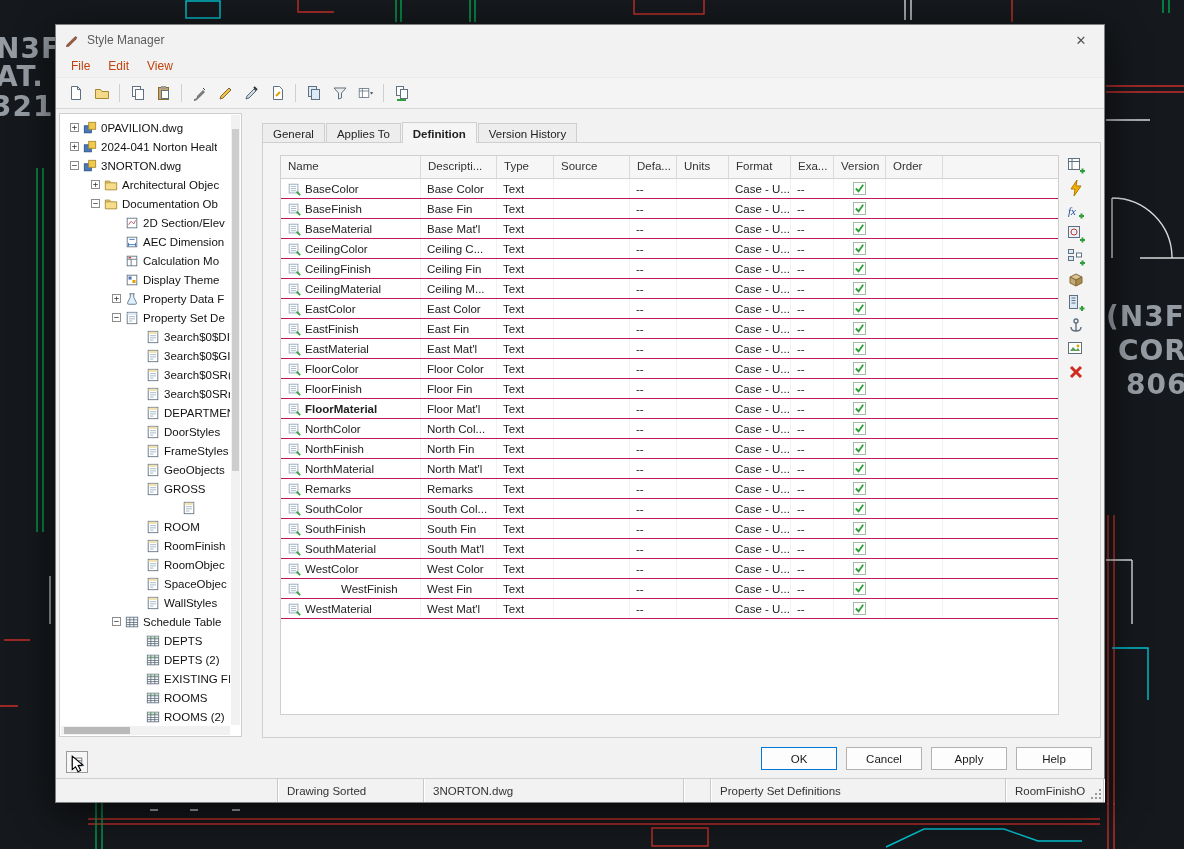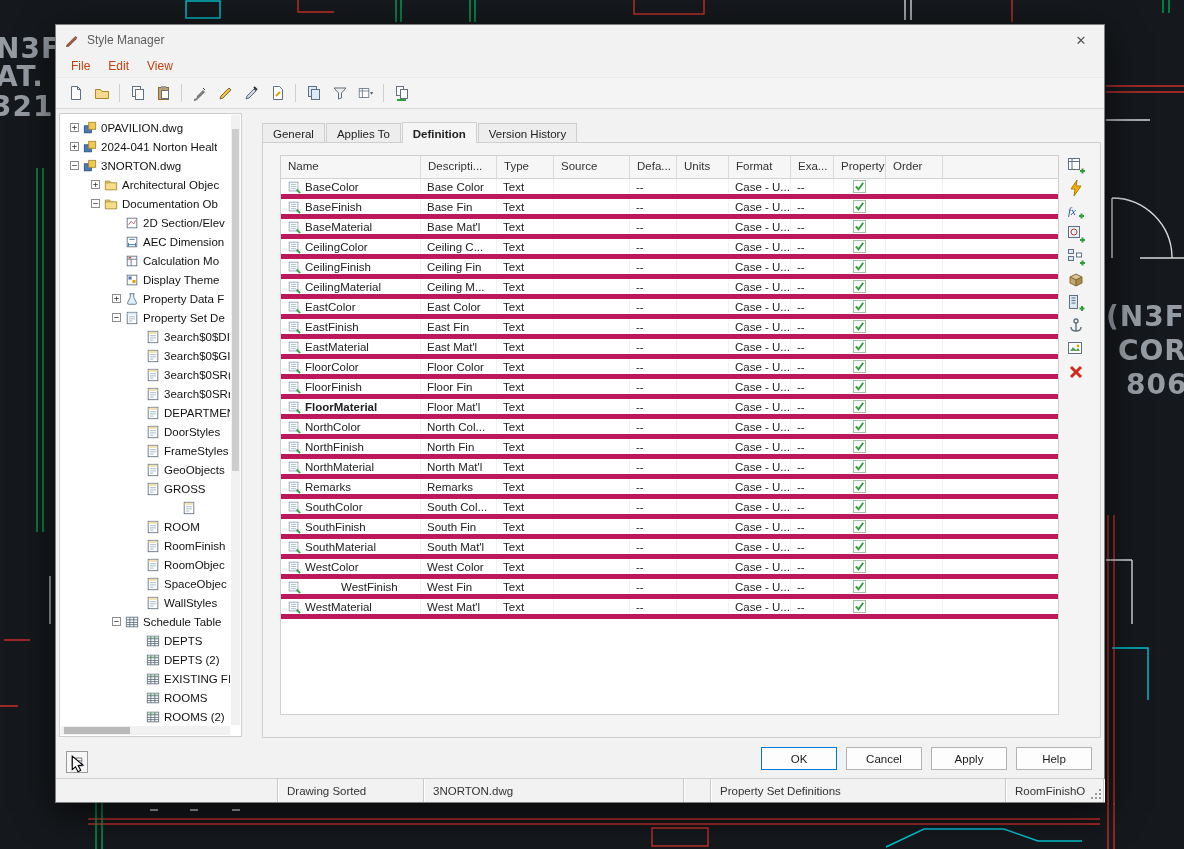--- a/index.html
+++ b/index.html
@@ -37,21 +37,21 @@
   
   .tabs{position:absolute;left:206px;top:96px;height:22px;display:flex;align-items:flex-end}
   .tab{padding:4px 10px 3px;border:1px solid #cfcfcf;border-bottom:none;background:#ededed;font-size:11.5px;margin-right:1px;color:#222}
   .tab.active{background:#f5f5f5;font-weight:bold;padding-top:5px;position:relative;z-index:2}
   .panel{position:absolute;left:206px;top:117px;right:3px;height:596px;background:#f4f4f4;border:1px solid #cfcfcf}
   
   .tablebox{position:absolute;left:17px;top:12px;width:779px;height:560px;background:#fff;border:1px solid #cfcfcf;font-size:11.5px;overflow:hidden}
   .thead{display:flex;height:23px;background:#f6f6f6;border-bottom:1px solid #d2d2d2;align-items:stretch}
   .th{padding:4px 7px;border-right:1px solid #dadada;color:#333;white-space:nowrap;overflow:hidden;flex:none}
   .th.fill{flex:1;border-right:none}
-  .tr{display:flex;height:20px;border-bottom:5px solid #be185d;align-items:stretch}
+  .tr{display:flex;height:20px;border-bottom:1px solid #be185d;align-items:stretch}
   .td{padding:0 6px;border-right:1px solid #f2f2f2;display:flex;align-items:center;white-space:nowrap;overflow:hidden;flex:none;color:#222}
   .td.fill{flex:1;border-right:none}
   .td.name{gap:4px}
   .tr.sel .prop-name{font-weight:bold}
   .td.vis{justify-content:center}
   .cb{width:13px;height:13px;border:1px solid #a6bba6;background:#fcfffc;display:flex;align-items:center;justify-content:center}
   
   .side{position:absolute;right:10px;top:10px;width:28px;display:flex;flex-direction:column;align-items:center}
   .sbtn{width:24px;height:23px;display:flex;align-items:center;justify-content:center}
   .sbtn .ic svg{width:18px;height:18px}
@@ -594,21 +594,21 @@
     <div class="tablebox">
       <div class="thead">
           <div class="th" style="width: 140px;">Name</div>
           <div class="th" style="width: 76px;">Descripti...</div>
           <div class="th" style="width: 57px;">Type</div>
           <div class="th" style="width: 76px;">Source</div>
           <div class="th" style="width: 47px;">Defa...</div>
           <div class="th" style="width: 52px;">Units</div>
           <div class="th" style="width: 62px;">Format</div>
           <div class="th" style="width: 43px;">Exa...</div>
-          <div class="th" style="width: 52px;">Property</div>
+          <div class="th" style="width: 52px;">Version</div>
           <div class="th" style="width: 57px;">Order</div>
           <div class="th fill"></div>
         </div>
       <div>
           <div class="tr">
             <div class="td name" style="width: 140px;">
               <span class="ic">
                 <svg viewBox="0 0 16 16">
                   <rect x="2.5" y="2.5" width="10" height="10" fill="#fff" stroke="#8fa3b5"></rect>
                   <path d="M4.5 5h6M4.5 7.5h6M4.5 10h6" stroke="#9db0c2"></path>

